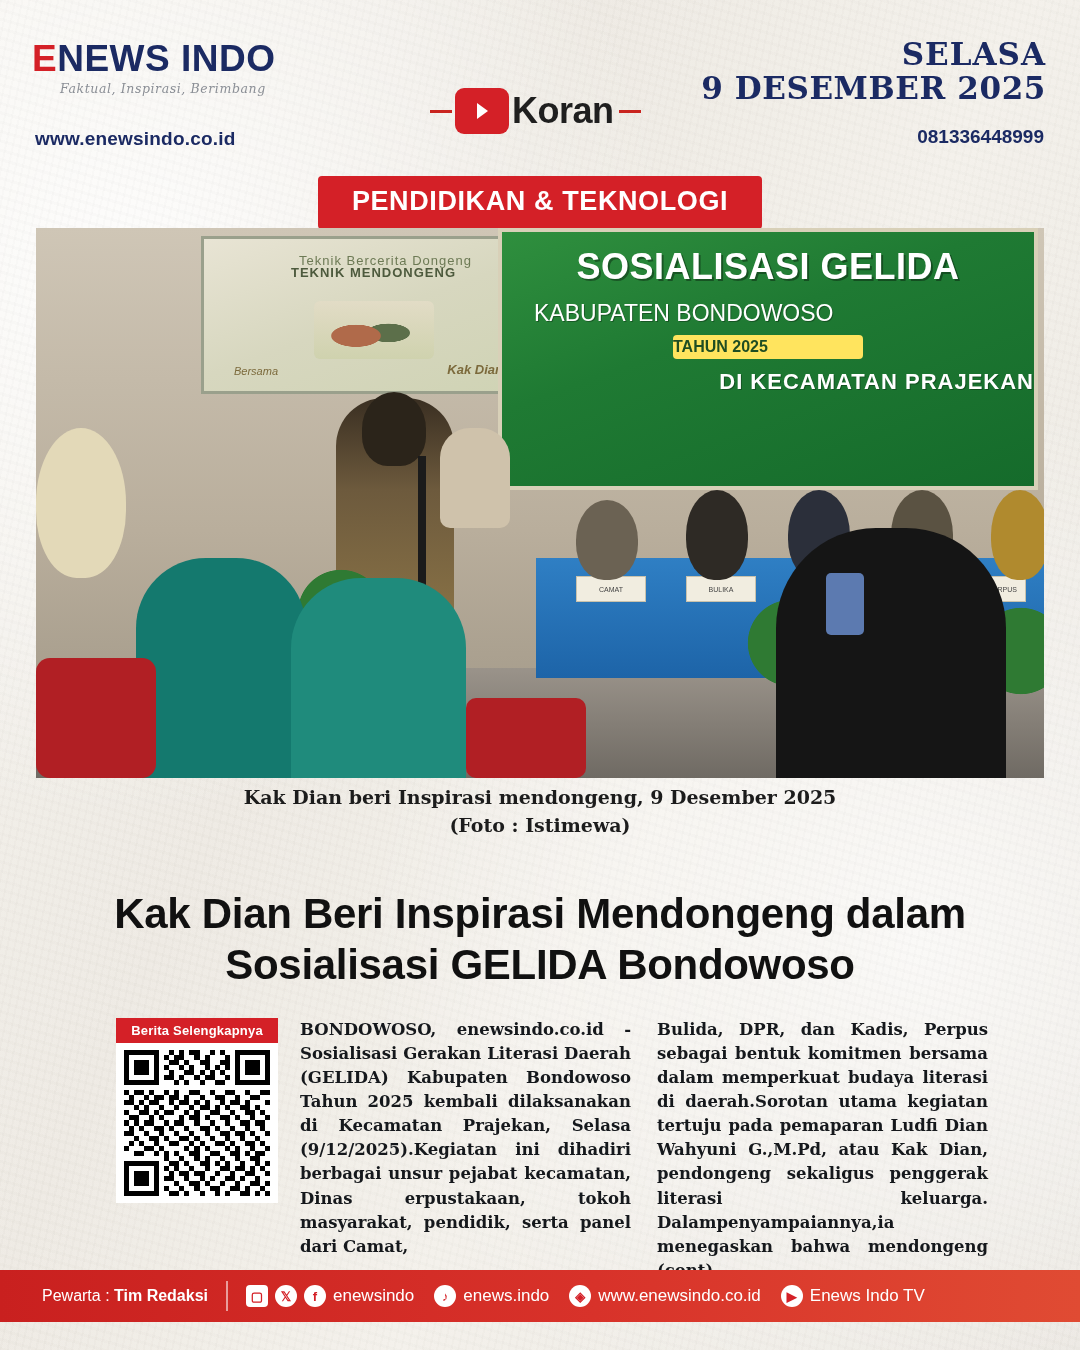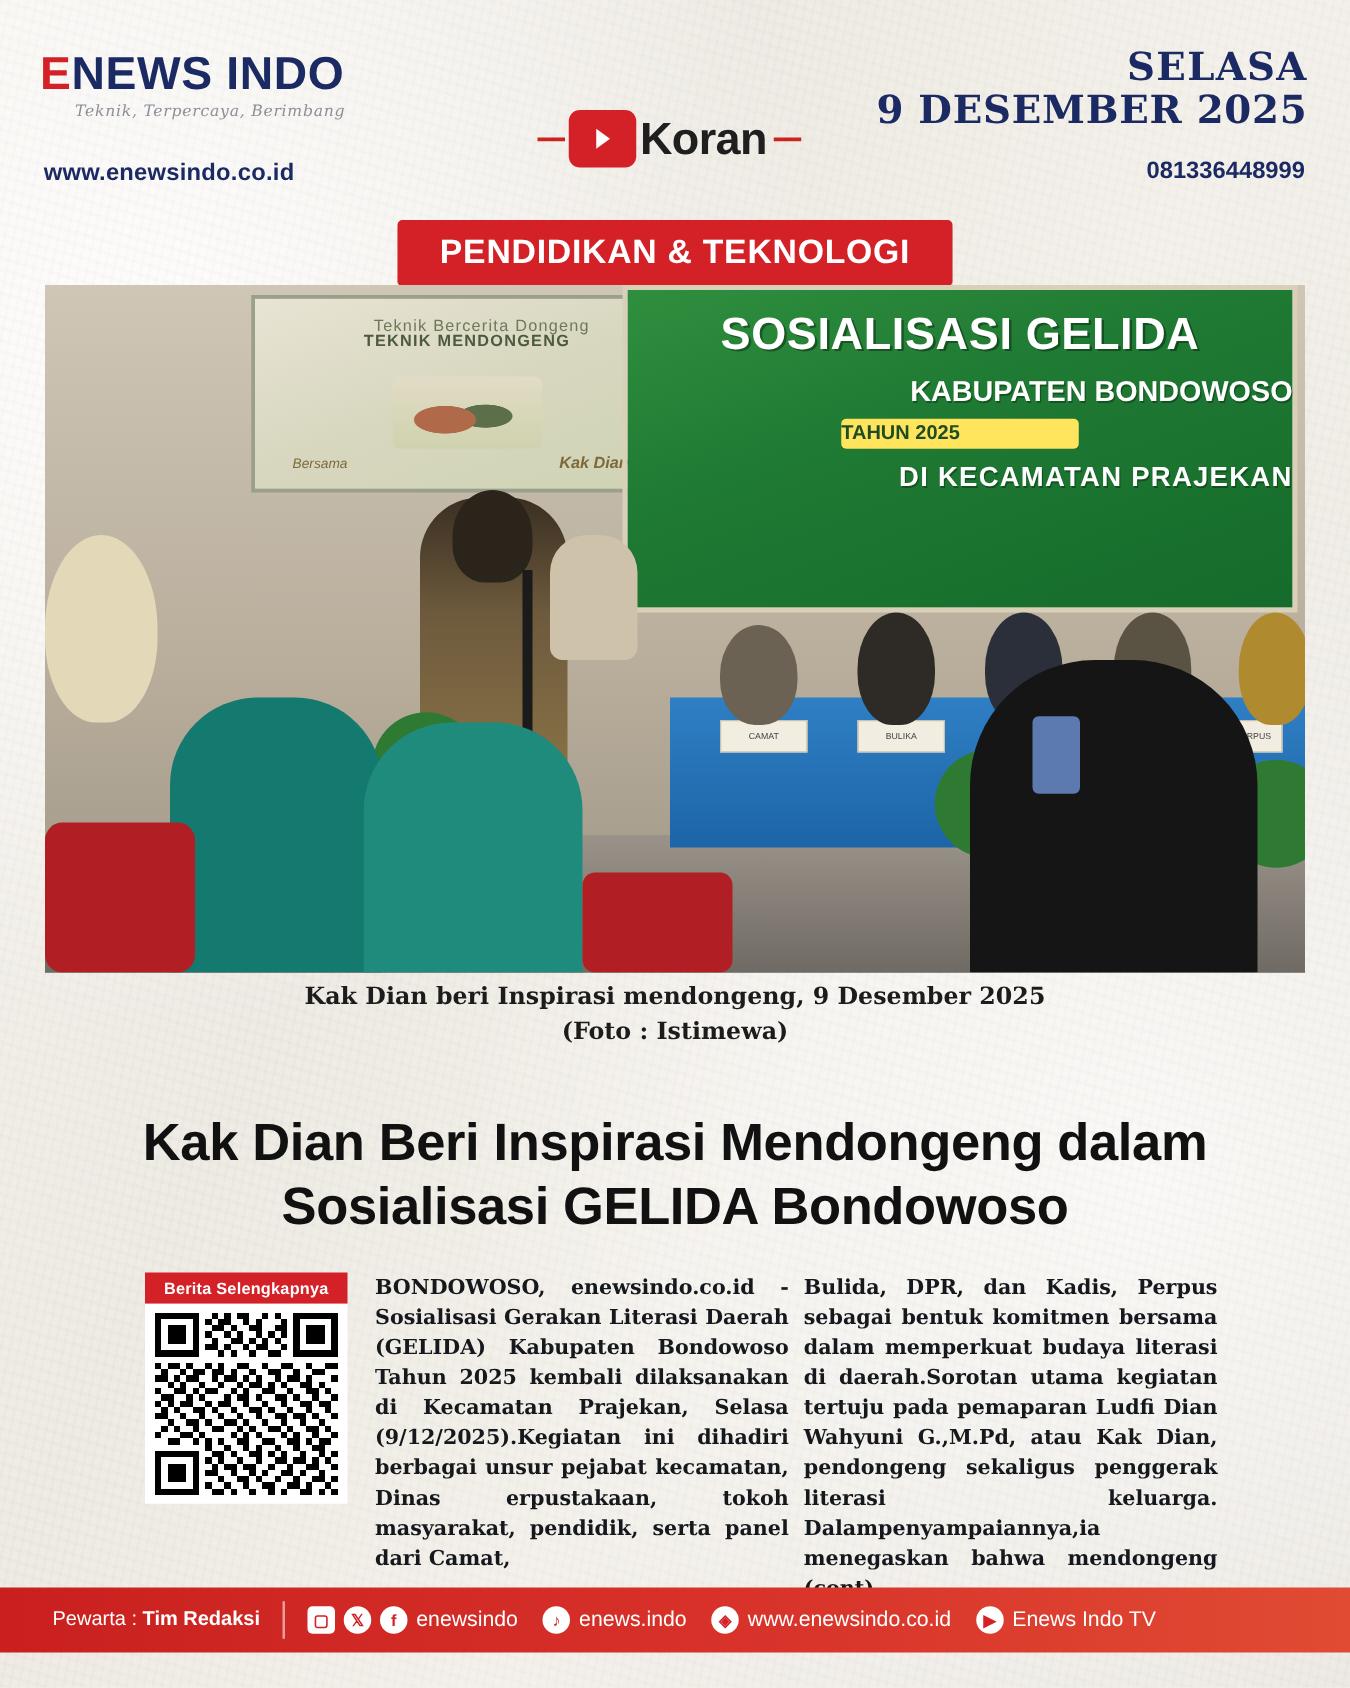--- a/index.html
+++ b/index.html
@@ -115,21 +115,21 @@
   }
   .ph-banner .bh {
     margin-top: 14px; text-align: center; color: #fff; font-weight: 700;
     font-size: 36px; letter-spacing: 0.5px; text-shadow: 2px 2px 0 rgba(0,0,0,0.35);
   }
   .ph-banner .bsub {
     margin: 8px auto 0; width: 92%; text-align: center; color: #ffe45e; font-weight: 700;
     font-size: 27px; border: 3px solid #ffe45e; border-radius: 26px; padding: 3px 0;
     text-shadow: 1px 1px 0 rgba(0,0,0,0.3);
   }
-  .ph-banner .bk { margin-top: 12px; text-align:right; color:#fff; font-weight:700; font-size:23px; text-shadow:1px 1px 0 rgba(0,0,0,0.3);}
+  .ph-banner .bk { margin-top: 12px; text-align:left; color:#fff; font-weight:400; font-size:23px; text-shadow:1px 1px 0 rgba(0,0,0,0.3);padding-left:32px;}
   .ph-banner .byr { margin: 8px auto 0; width: 190px; color:#1f4d22; background:#ffe45e; font-weight:700; font-size:16px; border-radius:4px; padding:3px 0;}
   .ph-banner .bkec { margin-top: 10px; text-align:right; color:#fff; font-weight:700; font-size:22px; letter-spacing:1px; text-shadow:1px 1px 0 rgba(0,0,0,0.3);}
   .ph-table {
     position: absolute; left: 500px; top: 330px; width: 508px; height: 120px;
     background: linear-gradient(180deg,#2f7fc4 0%, #1d64a8 100%);
   }
   .ph-table .nameplate { position:absolute; top:18px; width:70px; height:26px; background:#f1ede0; border:1px solid #c9c2ac; font-size:7px; color:#444; display:flex; align-items:center; justify-content:center;}
   .ph-floor { position:absolute; left:0; bottom:0; width:100%; height:110px; background: linear-gradient(180deg,#9a938a 0%, #6f6a63 100%); }
   .ph-person { position:absolute; border-radius:50% 50% 45% 45%; }
   .ph-speaker { position:absolute; left:300px; top:170px; width:118px; height:230px; background:linear-gradient(180deg,#3a2f22 0%, #6d5a3d 40%, #8a7346 100%); border-radius:48px 48px 8px 8px;}
@@ -154,21 +154,21 @@
   }
 
   
   .qr-block { position: absolute; left: 116px; top: 1018px; width: 162px; }
   .qr-label {
     background: #d42027; color: #fff; font-size: 13px; font-weight: 700;
     text-align: center; padding: 5px 0; letter-spacing: 0.2px;
   }
   .qr-img { width: 162px; height: 160px; background: #fff; padding: 7px; }
   .qr-grid { width: 100%; height: 100%; }
-  .cols { position: absolute; left: 300px; top: 1018px; width: 688px; display: flex; gap: 12px; }
+  .cols { position: absolute; left: 300px; top: 1018px; width: 688px; display: flex; gap: 26px; }
   .col {
     width: 331px;
     font-family: "DejaVu Serif", serif;
     font-size: 16.5px; line-height: 1.46; color: #15181c;
     text-align: justify;
     font-weight: 700;
   }
   .col p { margin-bottom: 0; }
 
   
@@ -195,21 +195,21 @@
 <body>
 
 <div class="page">
   <div class="paper-tex"></div>
 
   <div class="header">
     <div class="brand">
       <div class="brand-title">
         <span class="e">E</span><span class="rest">NEWS INDO</span>
       </div>
-      <div class="brand-tag">Teknik, Terpercaya, Berimbang</div>
+      <div class="brand-tag">Faktual, Inspirasi, Berimbang</div>
     </div>
     <div class="brand-url">www.enewsindo.co.id</div>
 
     <div class="koran-wrap">
       <div class="koran-dash"></div>
       <div class="ev-badge">
           <span class="play"></span>
         </div>
       <div class="koran-text">Koran</div>
       <div class="koran-dash r"></div>

